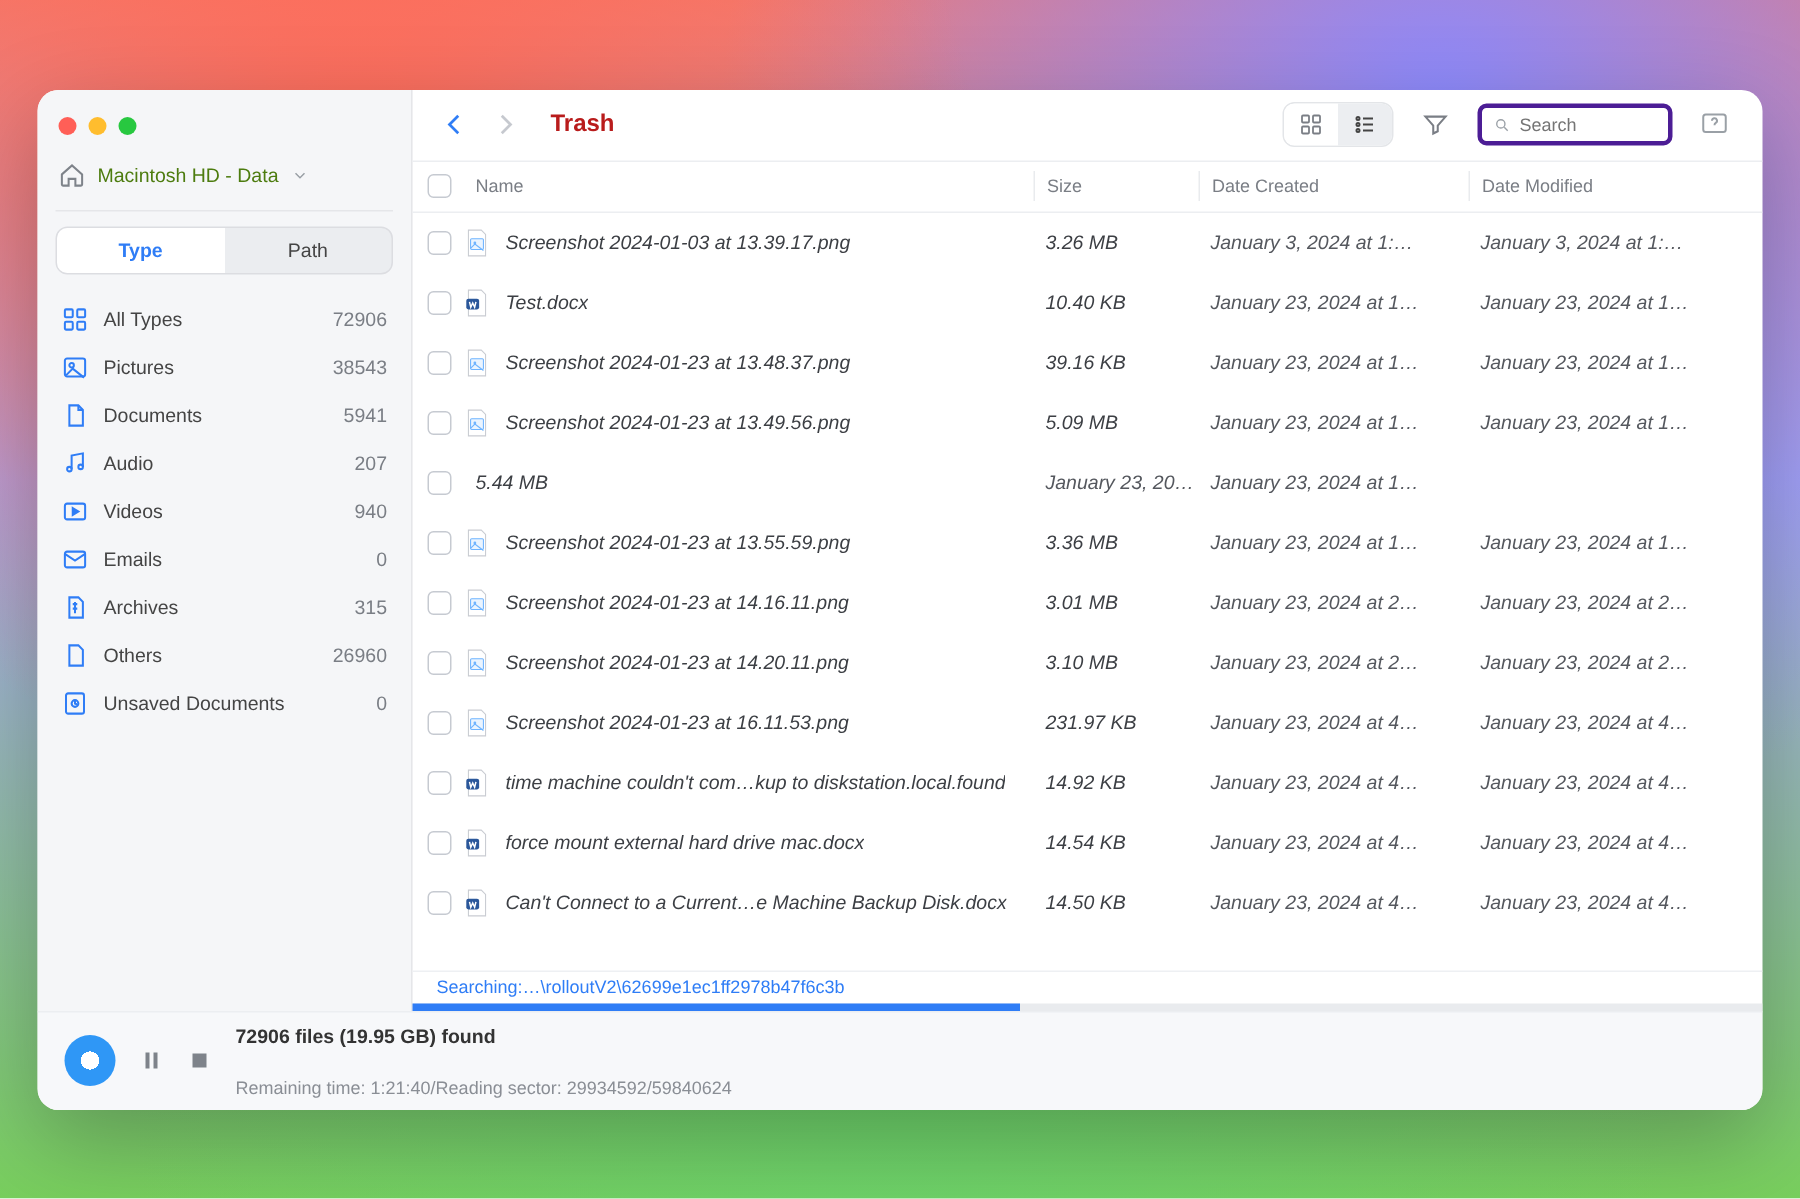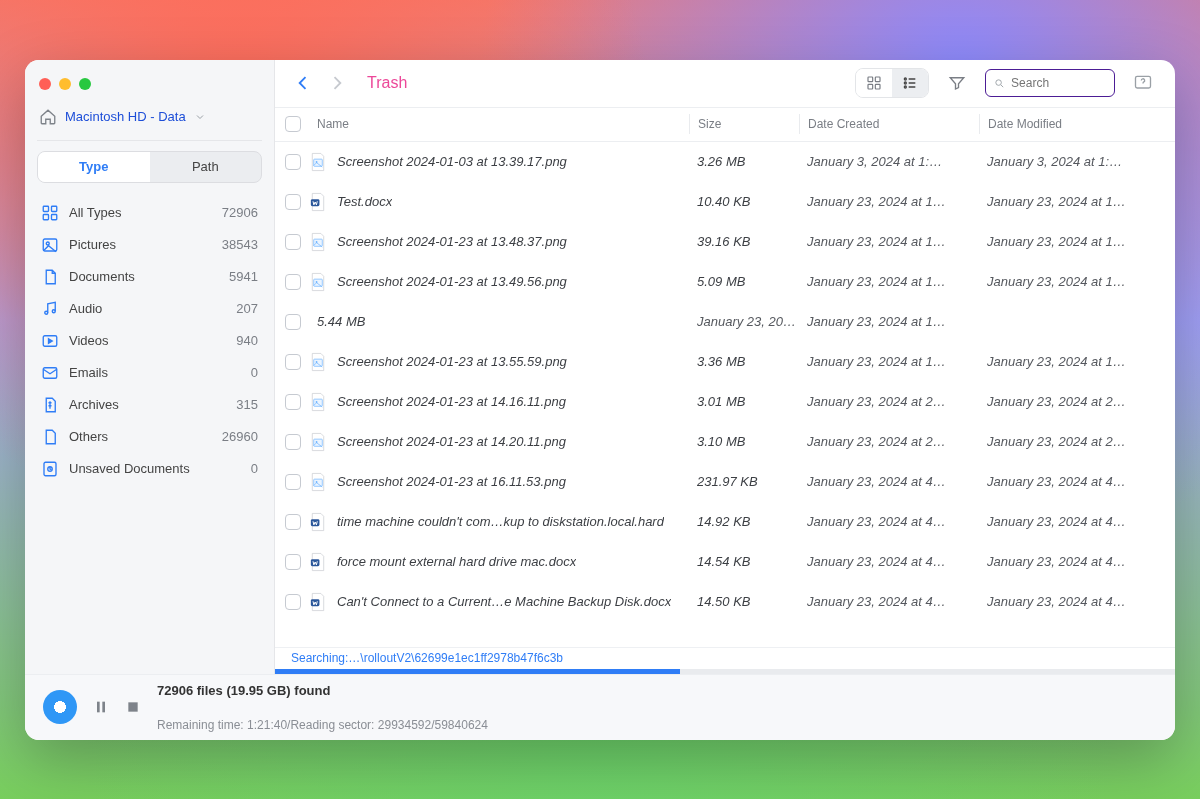--- a/index.html
+++ b/index.html
@@ -23,42 +23,42 @@
   }
   .sidebar {
     grid-row: 1 / span 2; grid-column: 1;
     background: #f5f6f8; border-right: 1px solid #e5e6e9;
     display: flex; flex-direction: column;
   }
   .titlebar { height: 48px; display:flex; align-items:center; padding: 0 14px; gap:12px; }
   .dots { display:flex; gap:8px; }
   .dot { width:12px; height:12px; border-radius:50%; }
   .dot.red { background:#ff5f57;} .dot.yellow{background:#ffbd2e;} .dot.green{background:#28c840;}
-  .breadcrumb { display:flex; align-items:center; gap:8px; padding: 0 14px 10px 14px; color:#1d4ed8; font-size:13px; }
+  .breadcrumb { display:flex; align-items:center; gap:8px; padding: 0 14px 10px 14px; color:#4d7c0f; font-size:13px; }
   .divider { height:1px; background:#e5e6e9; margin: 4px 12px 10px 12px; }
   .seg { display:flex; margin: 0 12px 14px 12px; border:1px solid #dcdde1; border-radius:8px; overflow:hidden; background:#ebedf0; }
   .seg button { flex:1; height:30px; border:none; background:transparent; font-size:13px; color:#444; cursor:pointer;}
   .seg button.active { background:#fff; color:#2f7df6; font-weight:600; }
   .side-list { padding: 0 6px; }
   .side-item { display:flex; align-items:center; height:32px; border-radius:6px; padding:0 10px; gap:10px; font-size:13px; color:#444; cursor:pointer; }
   .side-item .count { margin-left:auto; color:#7a7e85; font-variant-numeric: tabular-nums; }
   .side-icon { width:18px; height:18px; color:#2f7df6; flex-shrink:0; }
 
   .toolbar {
     grid-row:1; grid-column:2; height:48px; display:flex; align-items:center; padding:0 18px; gap:14px; border-bottom:1px solid #eceef1;
   }
   .nav-arrow { width:20px; height:20px; color:#2f7df6; cursor:pointer; }
   .nav-arrow.dim { color:#c6c9cf; }
-  .title { font-size:16px; font-weight:400; color:#ec4899; margin-left:6px; }
+  .title { font-size:16px; font-weight:700; color:#b91c1c; margin-left:6px; }
   .spacer { flex:1; }
   .view-group { display:flex; border:1px solid #e3e5e8; border-radius:8px; overflow:hidden; }
   .view-btn { width:36px; height:28px; display:flex; align-items:center; justify-content:center; background:#fff; color:#7a7e85; cursor:pointer; }
   .view-btn.active { background:#eceef1; color:#444; }
   .filter-btn { width:28px; height:28px; display:flex; align-items:center; justify-content:center; color:#7a7e85; cursor:pointer; }
-  .search { width:130px; height:28px; border:1px solid #4c1d95; border-radius:6px; display:flex; align-items:center; padding:0 8px; gap:6px; color:#9aa0a6; font-size:12px; }
+  .search { width:130px; height:28px; border:3px solid #4c1d95; border-radius:6px; display:flex; align-items:center; padding:0 8px; gap:6px; color:#9aa0a6; font-size:12px; }
   .search input { border:none; outline:none; width:100%; font-size:12px; color:#444; }
   .help-btn { width:28px; height:28px; display:flex; align-items:center; justify-content:center; color:#9aa0a6; cursor:pointer; }
 
   .main { grid-row:2; grid-column:2; display:flex; flex-direction:column; min-height:0; }
   .cols { display:grid; grid-template-columns: 34px 1fr 110px 180px 180px; align-items:center; height:34px; border-bottom:1px solid #eceef1; font-size:12px; color:#7a7e85; padding-right:16px; }
   .cols .hd { padding-left: 8px; border-left:1px solid #e9ebee; height:20px; display:flex; align-items:center; }
   .cols .first { border-left:none; }
   .rows { overflow-y:auto; flex:1;font-style:italic; }
   .row { display:grid; grid-template-columns: 34px 1fr 110px 180px 180px; align-items:center; height:40px; font-size:13px; color:#3c3f44; padding-right:16px; }
   .cb { width:16px; height:16px; border:1.5px solid #c6cad1; border-radius:4px; margin-left:10px; cursor:pointer; }
@@ -392,21 +392,21 @@
           <div class="row">
             <div>
               <div class="cb"></div>
             </div>
             <div class="namecell">
               <svg class="fi" viewBox="0 0 24 28">
                 <path d="M4 2h12l4 4v20H4z" fill="#fff" stroke="#c9ccd2"></path>
                 <rect x="2" y="10" width="12" height="10" rx="2" fill="#2b579a"></rect>
                 <path d="M5 13l1.2 5L8 14l1.8 4 1.2-5" stroke="#fff" stroke-width="1.4" fill="none"></path>
               </svg>
-              <span>time machine couldn't com…kup to diskstation.local.hard</span>
+              <span>time machine couldn't com…kup to diskstation.local.found</span>
             </div>
             <div class="num">14.92 KB</div>
             <div class="date">January 23, 2024 at 4…</div>
             <div class="date">January 23, 2024 at 4…</div>
           </div>
           <div class="row">
             <div>
               <div class="cb"></div>
             </div>
             <div class="namecell">

